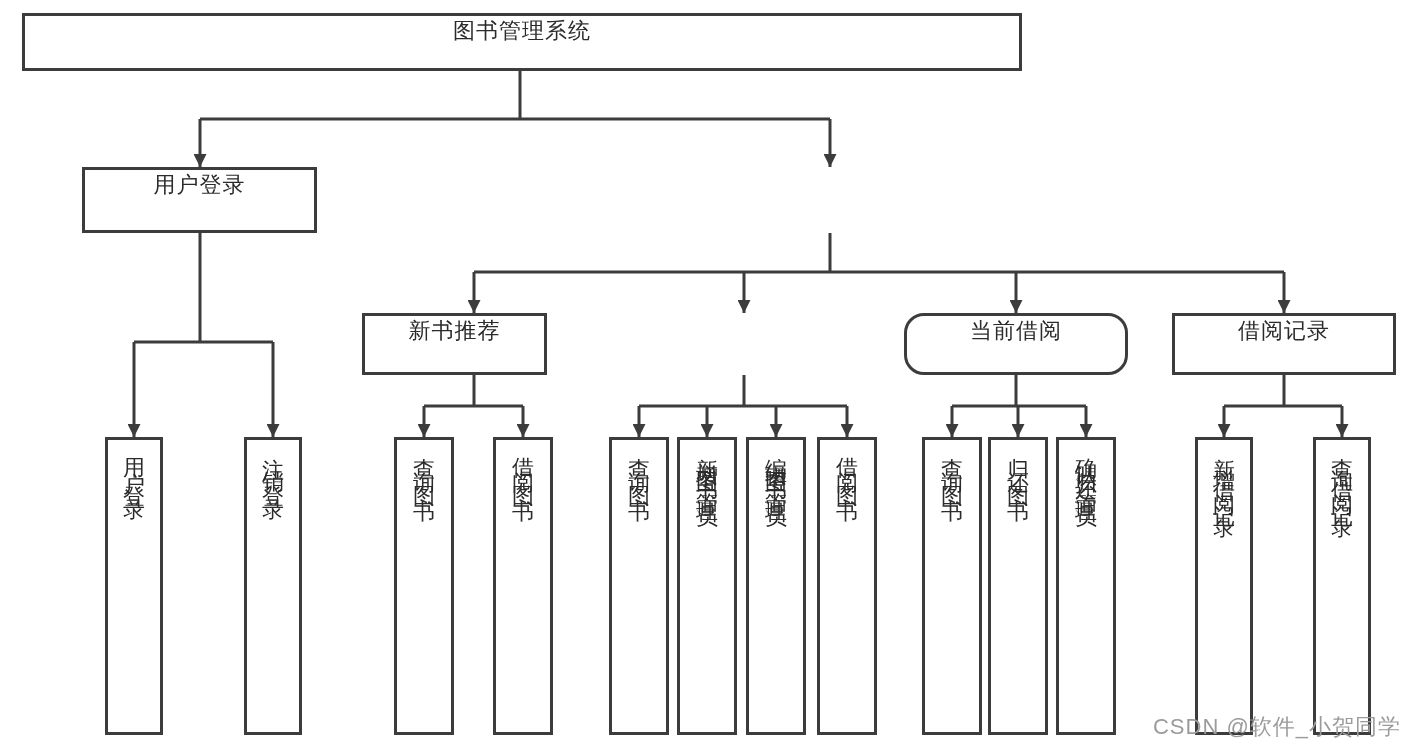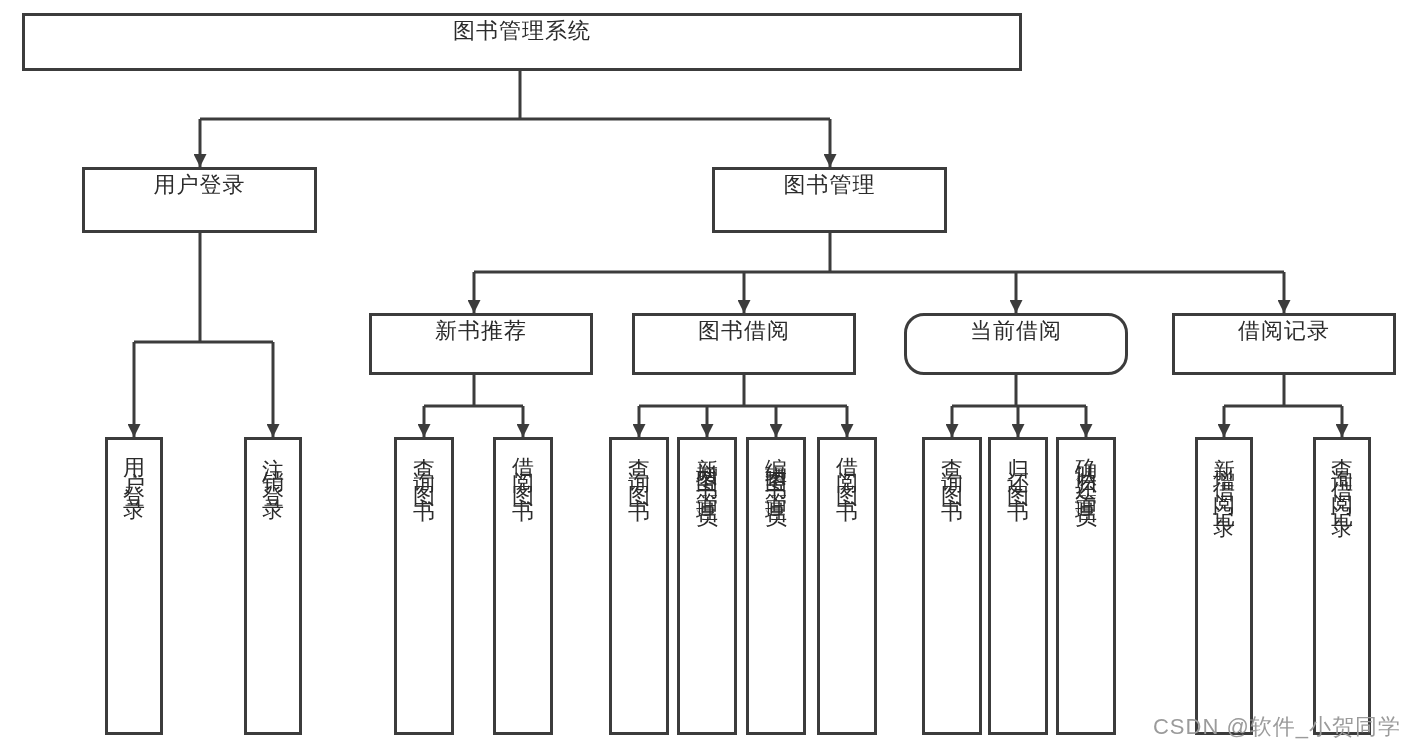--- a/index.html
+++ b/index.html
@@ -101,29 +101,23 @@
     </g>
   </svg>
 
   <div class="box" style="left:22px;top:13px;width:1000px;height:58px;">
     <span class="h-label">图书管理系统</span>
   </div>
 
   <div class="box" style="left:82px;top:167px;width:235px;height:66px;">
     <span class="h-label">用户登录</span>
   </div>
-  <div class="box" style="left:712px;top:167px;width:235px;height:66px;">
-    <span class="h-label">图书管理</span>
-  </div>
 
-  <div class="box" style="left:362px;top:313px;width:224px;height:62px;margin-left:7px;">
+  <div class="box" style="left:362px;top:313px;width:185px;height:62px;">
     <span class="h-label">新书推荐</span>
-  </div>
-  <div class="box" style="left:632px;top:313px;width:224px;height:62px;">
-    <span class="h-label">图书借阅</span>
   </div>
   <div class="box" style="left:904px;top:313px;width:224px;height:62px;border-radius:20px;">
     <span class="h-label">当前借阅</span>
   </div>
   <div class="box" style="left:1172px;top:313px;width:224px;height:62px;">
     <span class="h-label">借阅记录</span>
   </div>
 
   <div class="box leaf" style="left:105px;width:58px;">
     <span class="v-label v-short">用户登录</span>

